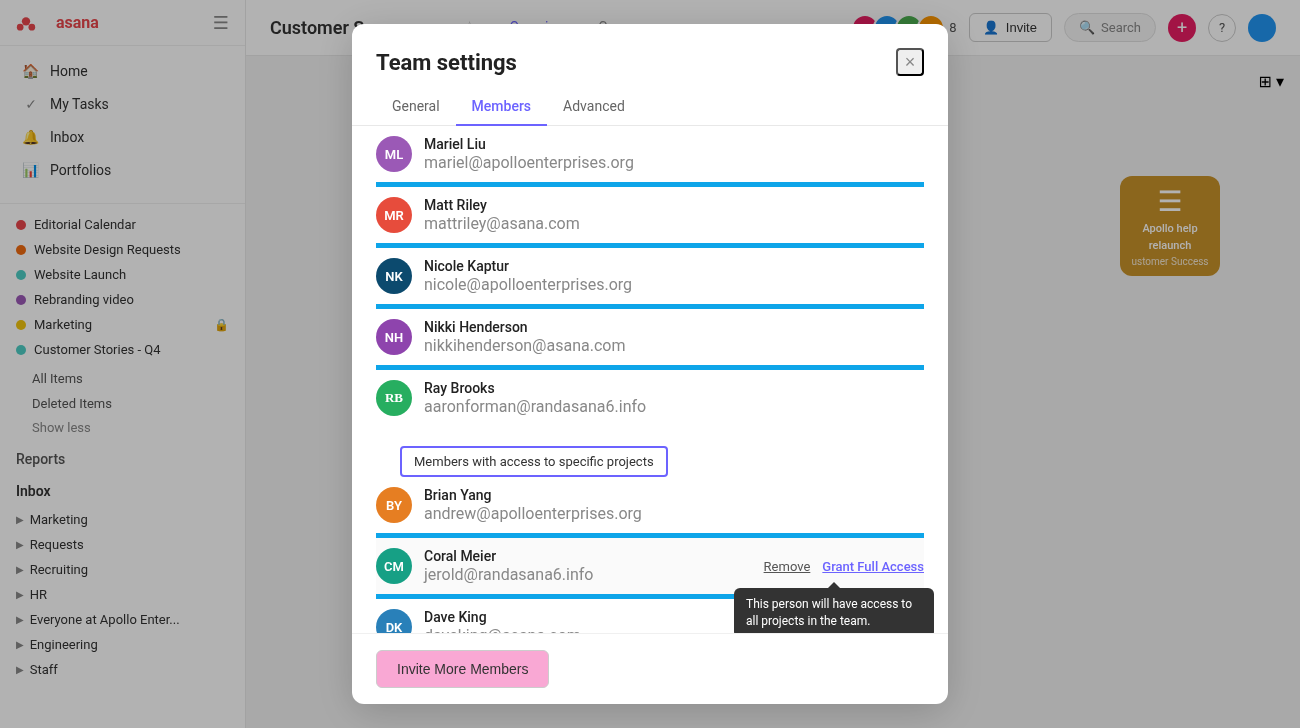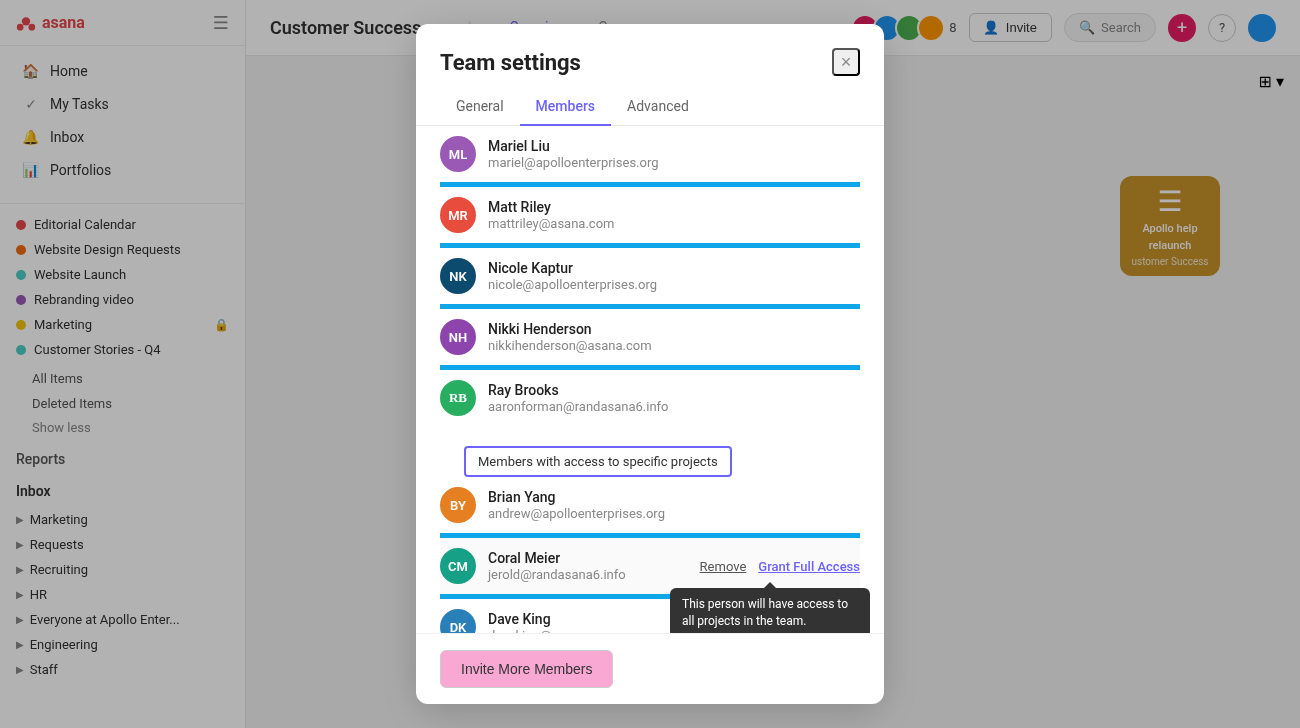--- a/index.html
+++ b/index.html
@@ -1,21 +1,21 @@
 <!DOCTYPE html>
 <html><head>
   <meta charset="utf-8">
   <style>
     * { box-sizing: border-box; margin: 0; padding: 0; }
     body { font-family: -apple-system, BlinkMacSystemFont, 'Segoe UI', Roboto, sans-serif; background: #f5f5f5; display: flex; height: 728px; overflow: hidden; }
 
     
     .sidebar { width: 246px; background: #fff; border-right: 1px solid #e8e8e8; display: flex; flex-direction: column; height: 100%; overflow-y: auto; flex-shrink: 0; }
     .sidebar-top { padding: 12px 16px; display: flex; align-items: center; justify-content: space-between; border-bottom: 1px solid #f0f0f0; }
-    .asana-logo { display: flex; align-items: center; gap: 6px; font-weight: 700; font-size: 16px; color: #e8474c; }
+    .asana-logo { display: flex; align-items: center; gap: 20px; font-weight: 700; font-size: 16px; color: #e8474c; }
     .sidebar-toggle { color: #888; cursor: pointer; font-size: 18px; }
     .sidebar-nav { padding: 8px 0; }
     .sidebar-item { display: flex; align-items: center; gap: 10px; padding: 7px 16px; cursor: pointer; font-size: 14px; color: #333; border-radius: 6px; margin: 1px 6px; }
     .sidebar-icon { width: 18px; height: 18px; display: flex; align-items: center; justify-content: center; font-size: 14px; color: #888; flex-shrink: 0; }
     .sidebar-project { display: flex; align-items: center; gap: 8px; padding: 5px 16px; cursor: pointer; font-size: 13px; color: #333; }
     .dot { width: 10px; height: 10px; border-radius: 50%; flex-shrink: 0; }
     .dot-red { background: #e8474c; }
     .dot-orange { background: #f06a10; }
     .dot-teal { background: #4ecdc4; }
     .dot-purple { background: #9b59b6; }
@@ -45,21 +45,21 @@
     .av4 { background: #ff9800; }
     .member-count { font-size: 13px; color: #555; margin-left: 4px; }
     .invite-btn { border: 1px solid #ccc; background: #fff; padding: 6px 14px; border-radius: 6px; font-size: 13px; cursor: pointer; display: flex; align-items: center; gap: 6px; color: #333; }
     .search-bar { display: flex; align-items: center; gap: 6px; background: #f5f5f5; border: 1px solid #e0e0e0; border-radius: 20px; padding: 6px 14px; font-size: 13px; color: #888; }
     .plus-btn { width: 28px; height: 28px; background: #e91e63; border-radius: 50%; display: flex; align-items: center; justify-content: center; color: #fff; font-size: 18px; cursor: pointer; }
     .help-btn { width: 28px; height: 28px; border: 1px solid #ccc; border-radius: 50%; display: flex; align-items: center; justify-content: center; font-size: 13px; color: #555; cursor: pointer; }
     .profile-btn { width: 28px; height: 28px; border-radius: 50%; background: #2196f3; display: flex; align-items: center; justify-content: center; color: #fff; font-size: 11px; font-weight: 600; cursor: pointer; }
 
     
     .dialog-backdrop { position: fixed; inset: 0; background: rgba(0,0,0,0.3); display: flex; align-items: center; justify-content: center; z-index: 100; }
-    .dialog { background: #fff; border-radius: 12px; width: 468px; max-height: 680px; display: flex; flex-direction: column; box-shadow: 0 8px 40px rgba(0,0,0,0.18); position: relative; }
+    .dialog { background: #fff; border-radius: 12px; width: 596px; max-height: 680px; display: flex; flex-direction: column; box-shadow: 0 8px 40px rgba(0,0,0,0.18); position: relative; }
     .dialog-header { padding: 24px 24px 0; display: flex; justify-content: space-between; align-items: center; }
     .dialog-title { font-size: 22px; font-weight: 700; color: #222; }
     .close-btn { width: 28px; height: 28px; display: flex; align-items: center; justify-content: center; font-size: 18px; color: #888; cursor: pointer; border-radius: 4px; }
     .dialog-tabs { display: flex; gap: 0; padding: 0 24px; margin-top: 12px; border-bottom: 1px solid #e8e8e8; }
     .dialog-tab { padding: 10px 16px; font-size: 14px; color: #666; cursor: pointer; border-bottom: 2px solid transparent; margin-bottom: -1px; }
     .dialog-tab.active { color: #6c63ff; border-bottom-color: #6c63ff; font-weight: 500; }
     .dialog-body { flex: 1; overflow-y: auto; padding: 0; }
     .member-list { padding: 0 24px; }
     .member-row { display: flex; align-items: center; gap: 12px; padding: 10px 0; border-bottom: 5px solid #0ea5e9; position: relative; }
     .member-row:last-child { border-bottom: none; }
@@ -67,21 +67,21 @@
     .ma1 { background: #9b59b6; }
     .ma2 { background: #e74c3c; }
     .ma3 { background: #0c4a6e; }
     .ma4 { background: #8e44ad; }
     .ma5 { background: #27ae60; font-family: Liberation Serif, serif; }
     .ma6 { background: #e67e22; }
     .ma7 { background: #16a085; }
     .ma8 { background: #2980b9; }
     .member-info { flex: 1; }
     .member-name { font-size: 14px; font-weight: 500; color: #222; }
-    .member-email { font-size: 13px; color: #888; margin-top: 1px; }
+    .member-email { font-size: 16px; color: #888; margin-top: 1px; }
     .member-actions { display: flex; align-items: center; gap: 12px; flex-shrink: 0; }
     .remove-link { font-size: 13px; color: #555; cursor: pointer; text-decoration: underline; }
     .grant-link { font-size: 13px; color: #6c63ff; cursor: pointer; text-decoration: underline; font-weight: 500; }
     .section-label { margin: 12px 24px 0; border: 2px solid #6c63ff; border-radius: 4px; padding: 6px 12px; display: inline-block; font-size: 13px; color: #333; background: #fff; }
     .tooltip { background: #333; color: #fff; font-size: 12px; border-radius: 6px; padding: 8px 12px; position: absolute; right: -10px; top: 50px; width: 200px; z-index: 10; line-height: 1.4; }
     .tooltip::before { content: ''; position: absolute; top: -6px; left: 50%; transform: translateX(-50%); border: 6px solid transparent; border-bottom-color: #333; border-top: none; }
     .dialog-footer { padding: 16px 24px; border-top: 1px solid #f0f0f0; }
     .invite-more-btn { border: 1px solid #ccc; background: #f9a8d4; padding: 10px 20px; border-radius: 6px; font-size: 14px; cursor: pointer; color: #333; }
 
     

